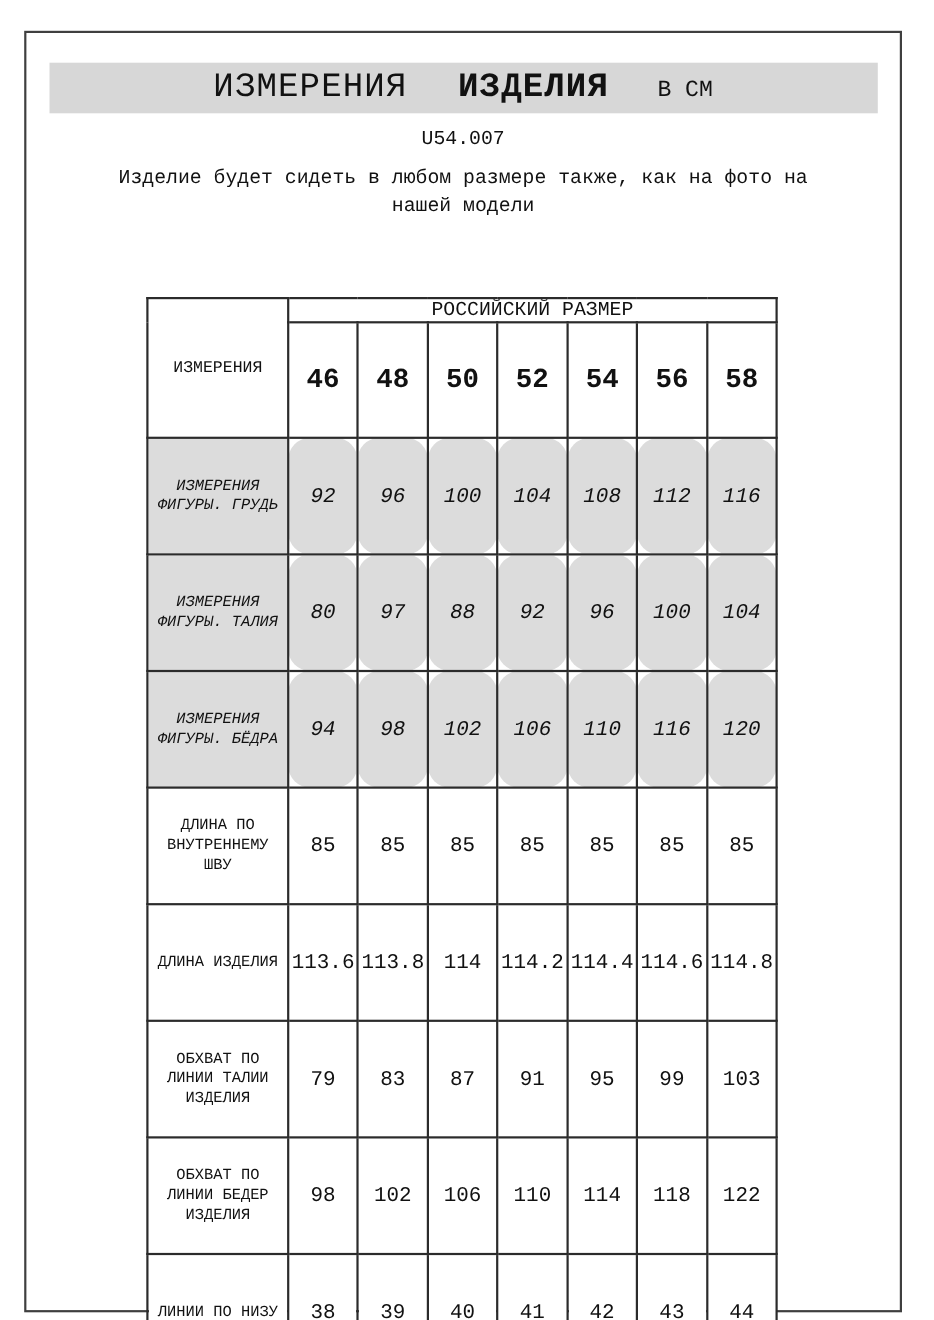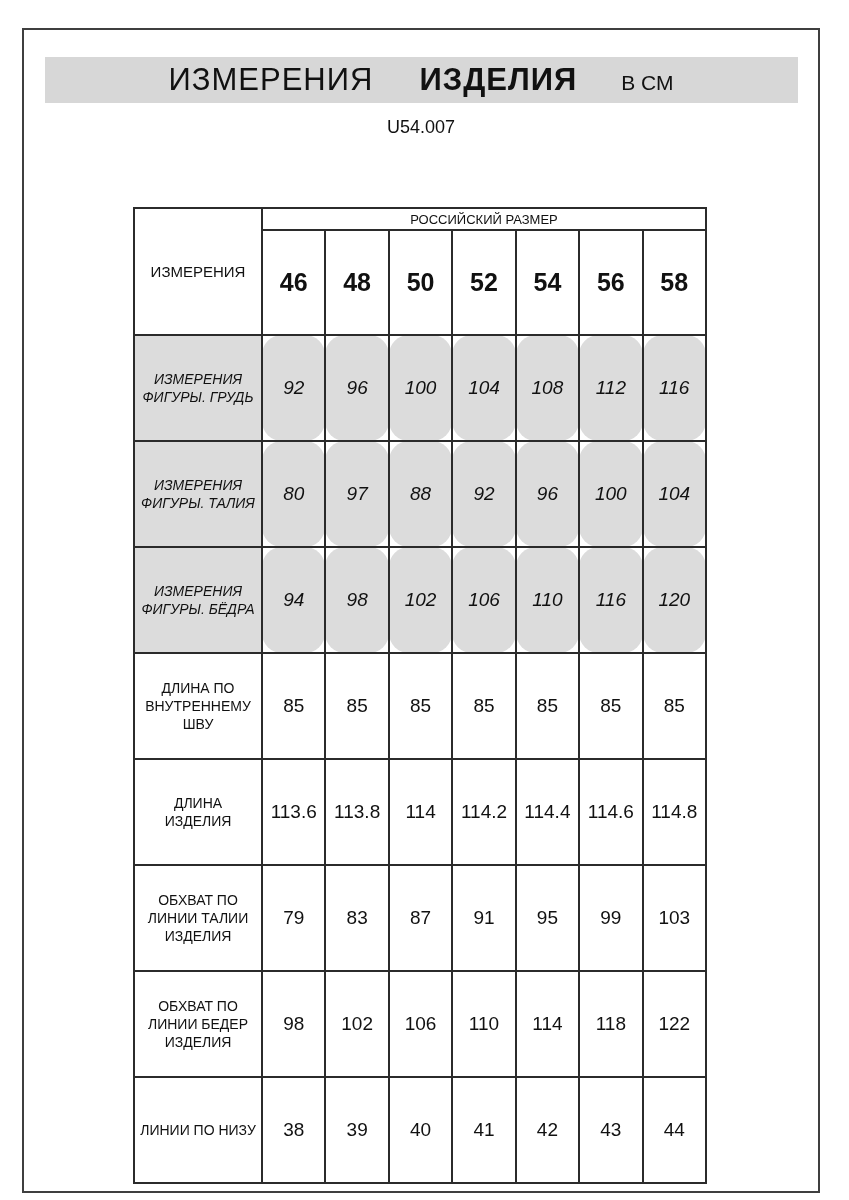--- a/index.html
+++ b/index.html
@@ -13,20 +13,21 @@
     overflow: hidden;
   }
   .frame {
     position: absolute;
     left: 22px;
     top: 28px;
     width: 798px;
     height: 1165px;
     border: 2px solid var(--frame-border, #3f3f3f);
     background: #ffffff;
+    font-family: Liberation Mono, monospace;
   }
   .title-bar {
     width: 753px;
     height: 46px;
     line-height: 46px;
     margin: 27px auto 0 auto;
     background: var(--title-bar-bg, #d7d7d7);
     text-align: center;
     white-space: nowrap;
   }
@@ -55,39 +56,43 @@
     text-align: center;
     vertical-align: middle;
     background: #ffffff;
     overflow: hidden;
   }
   td.corner-cell {
     width: 128px;
     font-size: 15px;
   }
   tr.group-header-row { height: 22px; }
-  td.group-header-cell { font-size: 13px; height: 22px; }
+  td.group-header-cell { font-size: 18px; height: 22px; }
   tr.sizes-row { height: 105px; }
   td.size-head { font-size: 25px; font-weight: bold; }
   tbody tr { height: 106px; }
   td.row-label { font-size: 14px; line-height: 18px; padding: 2px 4px; }
   td.value-cell { font-size: 19px; border-radius: 20px; }
   tr.shaded td { background: var(--shaded-row-bg, #dcdcdc); font-style: italic; }
 </style>
 </head>
 <body>
 
 <div class="frame">
 
   <div class="title-bar">
     <span class="title-word1">ИЗМЕРЕНИЯ</span><span class="title-word2">ИЗДЕЛИЯ</span><span class="title-units">В СМ</span>
   </div>
 
   <div class="article-code">U54.007</div>
 
+  <div class="description">
+    <div>Изделие будет сидеть в любом размере также, как на фото на</div>
+    <div>нашей модели</div>
+  </div>
 
   <table class="size-table">
     <thead>
       <tr class="group-header-row">
         <td class="corner-cell" rowspan="2">ИЗМЕРЕНИЯ</td>
         <td class="group-header-cell" colspan="7">РОССИЙСКИЙ РАЗМЕР</td>
       </tr>
       <tr class="sizes-row" id="size-row">
           <td class="size-head">46</td>
           <td class="size-head">48</td>

